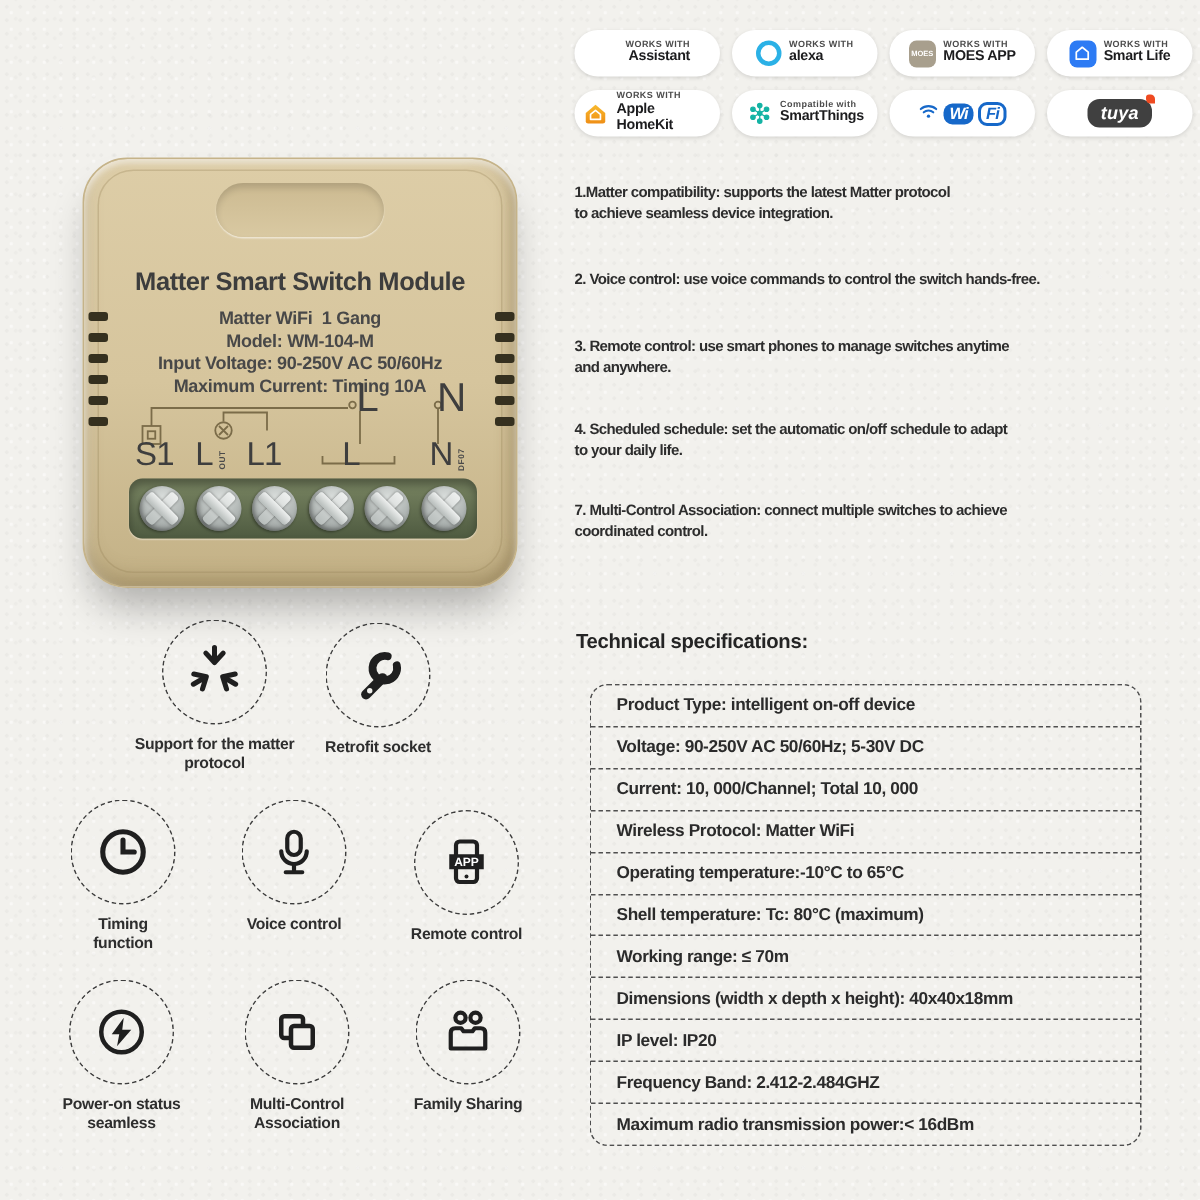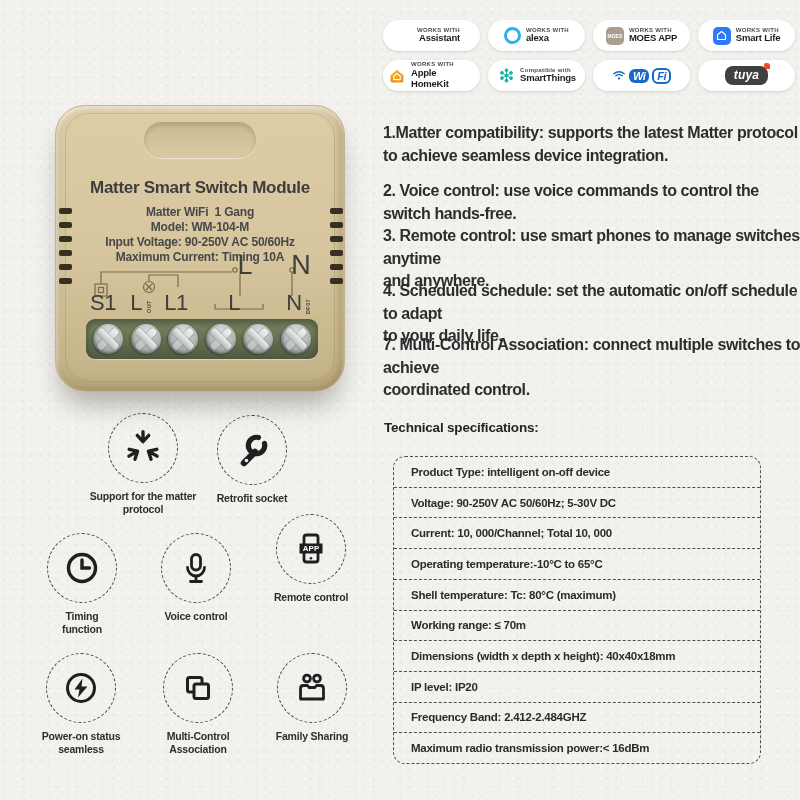--- a/index.html
+++ b/index.html
@@ -68,21 +68,21 @@
   .screw { position:relative; width:30px; height:30px; border-radius:50%;
     background:radial-gradient(circle at 35% 32%, #dbdfdd, #a9afad 62%, #828886);
     box-shadow:inset 0 -2px 3px rgba(0,0,0,0.35), 0 1px 2px rgba(0,0,0,0.4);
     transform:rotate(45deg); }
   .screw::before, .screw::after { content:""; position:absolute; left:50%; top:50%;
     background:linear-gradient(#eef0ef,#b7bdbb); border-radius:2.5px;
     box-shadow:0 0 2px rgba(0,0,0,0.45); }
   .screw::before { width:7px; height:26px; transform:translate(-50%,-50%); }
   .screw::after { width:26px; height:7px; transform:translate(-50%,-50%); }
   
-  .feature { position:absolute; left:383px; width:418px; font-size:16px; font-weight:700;
+  .feature { position:absolute; left:383px; width:418px; font-size:10px; font-weight:700;
     color:#2d2d2d; line-height:1.42; letter-spacing:-0.4px; white-space:pre-line; }
   
   .icon-item { position:absolute; width:130px; display:flex; flex-direction:column; align-items:center; }
   .icon-circle { width:70px; height:70px; border:1.7px dashed #3d3d3d; border-radius:50%;
     display:flex; align-items:center; justify-content:center; }
   .icon-label { margin-top:7px; font-size:10.5px; font-weight:700; color:#2e2e2e;
     text-align:center; line-height:1.25; letter-spacing:-0.2px; }
   
   .spec-heading { position:absolute; left:384px; top:420px; font-size:13.5px; font-weight:700;
     color:#242424; letter-spacing:-0.2px; }
@@ -302,21 +302,21 @@
     <div class="icon-circle">
       <svg width="40" height="40" viewBox="0 0 40 40" fill="none" stroke="#1f1f1f" stroke-linecap="round">
         <rect x="15.5" y="6.5" width="9" height="15.5" rx="4.5" stroke-width="2.8"></rect>
         <path d="M11.5 19.5 a8.5 8.5 0 0 0 17 0" stroke-width="2.8"></path>
         <path d="M20 28.5 V33 M14.5 33.5 H25.5" stroke-width="2.8"></path>
       </svg>
     </div>
     <div class="icon-label">Voice control</div>
   </div>
 
-  <div class="icon-item" style="left:246px;top:514px">
+  <div class="icon-item" style="left:246px;top:540px">
     <div class="icon-circle">
       <svg width="40" height="40" viewBox="0 0 40 40" fill="none">
         <rect x="13" y="6" width="14" height="27" rx="2.5" stroke="#1f1f1f" stroke-width="2.8"></rect>
         <rect x="8.5" y="14.5" width="23" height="10" fill="#1f1f1f"></rect>
         <text x="20" y="22.4" text-anchor="middle" font-size="8" font-weight="bold" fill="#fff" font-family="Liberation Sans, sans-serif">APP</text>
         <circle cx="20" cy="29.3" r="1.3" fill="#1f1f1f"></circle>
       </svg>
     </div>
     <div class="icon-label">Remote control</div>
   </div>
@@ -350,20 +350,21 @@
       </svg>
     </div>
     <div class="icon-label" style="max-width:100px">Multi-Control Association</div>
   </div>
 
   <div class="spec-heading">Technical specifications:</div>
   <div class="spec-box">
     <div class="spec-row">Product Type: intelligent on-off device</div>
     <div class="spec-row">Voltage: 90-250V AC 50/60Hz; 5-30V DC</div>
     <div class="spec-row">Current: 10, 000/Channel; Total 10, 000</div>
+    <div class="spec-row">Wireless Protocol: Matter WiFi</div>
     <div class="spec-row">Operating temperature:-10°C to 65°C</div>
     <div class="spec-row">Shell temperature: Tc: 80°C (maximum)</div>
     <div class="spec-row">Working range: ≤ 70m</div>
     <div class="spec-row">Dimensions (width x depth x height): 40x40x18mm</div>
     <div class="spec-row">IP level: IP20</div>
     <div class="spec-row">Frequency Band: 2.412-2.484GHZ</div>
     <div class="spec-row">Maximum radio transmission power:&lt; 16dBm</div>
   </div>
 
 </div>

